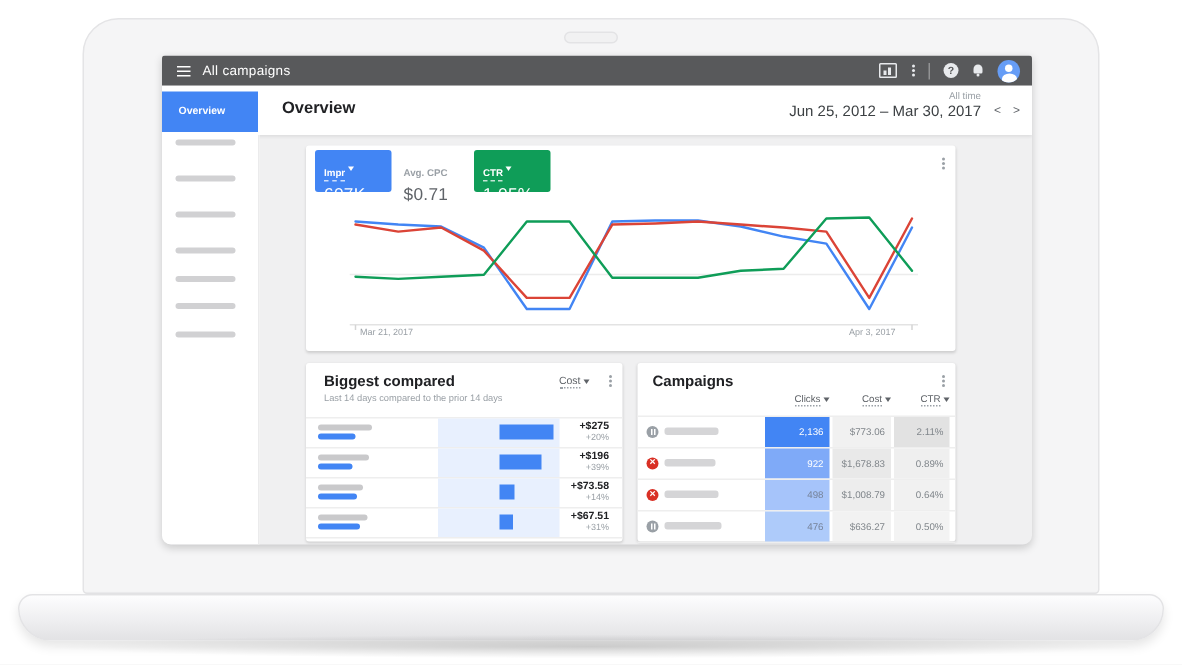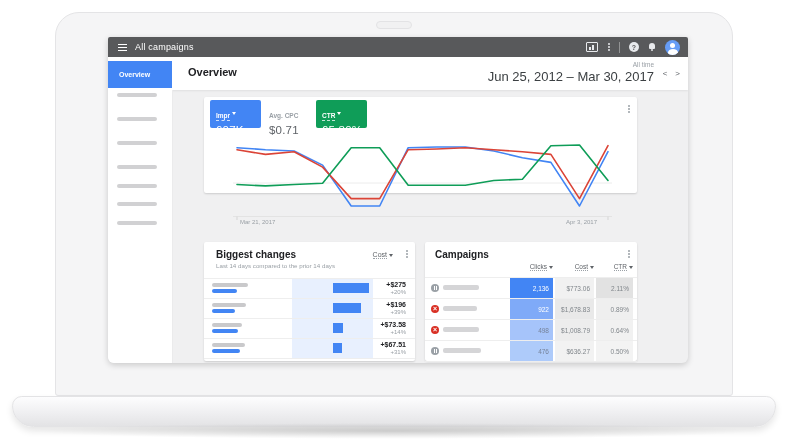--- a/index.html
+++ b/index.html
@@ -41,33 +41,33 @@
   .bell-icon:after{content:"";position:absolute;left:3px;bottom:0;width:2px;height:2px;border-radius:50%;background:#e8eaed;}
   .avatar{width:15px;height:15px;border-radius:50%;background:#669df6;position:relative;overflow:hidden;cursor:pointer;}
   .avatar:before{content:"";position:absolute;left:5px;top:3px;width:5px;height:5px;border-radius:50%;background:#fff;}
   .avatar:after{content:"";position:absolute;left:2.5px;top:9px;width:10px;height:7px;border-radius:50% 50% 0 0;background:#fff;}
   
   .subheader{position:absolute;left:0;top:20px;width:100%;height:33px;background:#fff;
        box-shadow:0 1px 2px rgba(0,0,0,.07);z-index:3;}
   .page-title{position:absolute;left:80px;top:9px;font-size:11px;font-weight:bold;color:#202124;}
   .date-block{position:absolute;right:34px;top:4px;text-align:right;}
   .date-preset{font-size:6.5px;color:#9aa0a6;display:block;}
-  .date-range{font-size:13px;color:#3c4043;display:block;margin-top:1px;}
+  .date-range{font-size:10px;color:#3c4043;display:block;margin-top:1px;}
   .date-nav{position:absolute;right:8px;top:12px;display:flex;gap:8px;font-size:8px;color:#5f6368;}
   .date-nav span{cursor:pointer;}
   
   .sidebar{position:absolute;left:0;top:53px;width:64px;bottom:0;background:#fff;
        border-right:1px solid #ebebec;z-index:4;}
   .nav-active{position:absolute;left:0;top:24px;width:64px;height:27px;background:#4285f4;color:#fff;
        font-size:7px;font-weight:bold;display:flex;align-items:center;padding-left:11px;
        box-sizing:border-box;z-index:5;cursor:pointer;}
   .side-bar-item{position:absolute;left:9px;width:40px;height:4px;border-radius:2px;background:#d1d1d3;}
   
   .card{position:absolute;background:#fff;border-radius:2px;box-shadow:0 1px 2px rgba(0,0,0,.15);}
-  .card-chart{left:96px;top:60px;width:433px;height:96px;}
+  .card-chart{left:96px;top:60px;width:433px;height:137px;}
   .card-bc{left:96px;top:205px;width:211px;height:119px;}
   .card-camp{left:317px;top:205px;width:212px;height:119px;}
   .card-kebab{position:absolute;top:8px;right:7px;}
   .card-kebab i{background:#9aa0a6;}
   
   .chips{position:absolute;left:6px;top:3px;display:flex;gap:2px;}
   .chip{width:51px;height:28px;border-radius:2px;box-sizing:border-box;padding:4px 0 0 6px;cursor:pointer;}
   .chip .lbl{font-size:6.5px;font-weight:bold;display:inline-block;}
   .chip .lbl.u{border-bottom:1px dashed rgba(255,255,255,.75);padding-bottom:1px;}
   .chip .arr{display:inline-block;width:0;height:0;border-left:2.5px solid transparent;
@@ -170,42 +170,42 @@
     <div class="side-bar-item" style="top:94px"></div>
     <div class="side-bar-item" style="top:112px"></div>
     <div class="side-bar-item" style="top:131px"></div>
   </div>
   <div class="nav-active">Overview</div>
 
   <div class="card card-chart">
     <div class="chips">
         <div class="chip" style="background: rgb(66, 133, 244); color: rgb(255, 255, 255);"><span class="lbl u">Impr</span><span class="arr"></span><span class="val">607K</span></div>
         <div class="chip" style="background: rgb(255, 255, 255); color: rgb(95, 99, 104);"><span class="lbl" style="color: rgb(154, 160, 166);">Avg. CPC</span><span class="val">$0.71</span></div>
-        <div class="chip" style="background: rgb(15, 157, 88); color: rgb(255, 255, 255);"><span class="lbl u">CTR</span><span class="arr"></span><span class="val">65.30%</span></div>
+        <div class="chip" style="background: rgb(15, 157, 88); color: rgb(255, 255, 255);"><span class="lbl u">CTR</span><span class="arr"></span><span class="val">1.05%</span></div>
       </div>
     <div class="kebab card-kebab">
         <i></i>
         <i></i>
         <i></i>
       </div>
     <svg class="trend-svg" width="379" height="78" viewBox="0 0 379 78">
       <line x1="0" y1="41" x2="379" y2="41" stroke="#ececec" stroke-width="1"></line>
       <line x1="0" y1="74.5" x2="379" y2="74.5" stroke="#e3e3e3" stroke-width="1"></line>
       <line x1="4" y1="74.5" x2="4" y2="78" stroke="#d5d5d5" stroke-width="1"></line>
       <line x1="375" y1="74.5" x2="375" y2="78" stroke="#d5d5d5" stroke-width="1"></line>
     <polyline points="4.0,5.7 32.5,7.7 61.1,9.0 89.6,23.1 118.2,64.0 146.7,64.0 175.2,5.7 203.8,5.0 232.3,5.0 260.8,9.0 289.4,15.7 317.9,20.4 346.5,64.0 375.0,9.7" fill="none" stroke="#4285f4" stroke-width="1.6" stroke-linejoin="round" stroke-linecap="round"></polyline>
         <polyline points="4.0,7.7 32.5,12.4 61.1,9.7 89.6,25.1 118.2,56.6 146.7,56.6 175.2,7.7 203.8,7.0 232.3,5.7 260.8,7.7 289.4,9.7 317.9,12.4 346.5,56.6 375.0,3.7" fill="none" stroke="#db4437" stroke-width="1.6" stroke-linejoin="round" stroke-linecap="round"></polyline>
         <polyline points="4.0,42.5 32.5,43.9 61.1,42.5 89.6,41.2 118.2,5.7 146.7,5.7 175.2,43.2 203.8,43.2 232.3,43.2 260.8,38.5 289.4,37.2 317.9,3.7 346.5,3.0 375.0,38.5" fill="none" stroke="#0f9d58" stroke-width="1.6" stroke-linejoin="round" stroke-linecap="round"></polyline>
       </svg>
     <span class="axis-label left">Mar 21, 2017</span>
     <span class="axis-label right">Apr 3, 2017</span>
   </div>
 
   <div class="card card-bc">
-    <span class="bc-title">Biggest changes</span>
+    <span class="bc-title">Biggest compared</span>
     <span class="bc-sub">Last 14 days compared to the prior 14 days</span>
     <span class="bc-metric">
       <span class="txt">Cost</span><span class="arr"></span>
     </span>
     <div class="kebab card-kebab">
         <i></i>
         <i></i>
         <i></i>
       </div>
     <div class="bc-rows">

